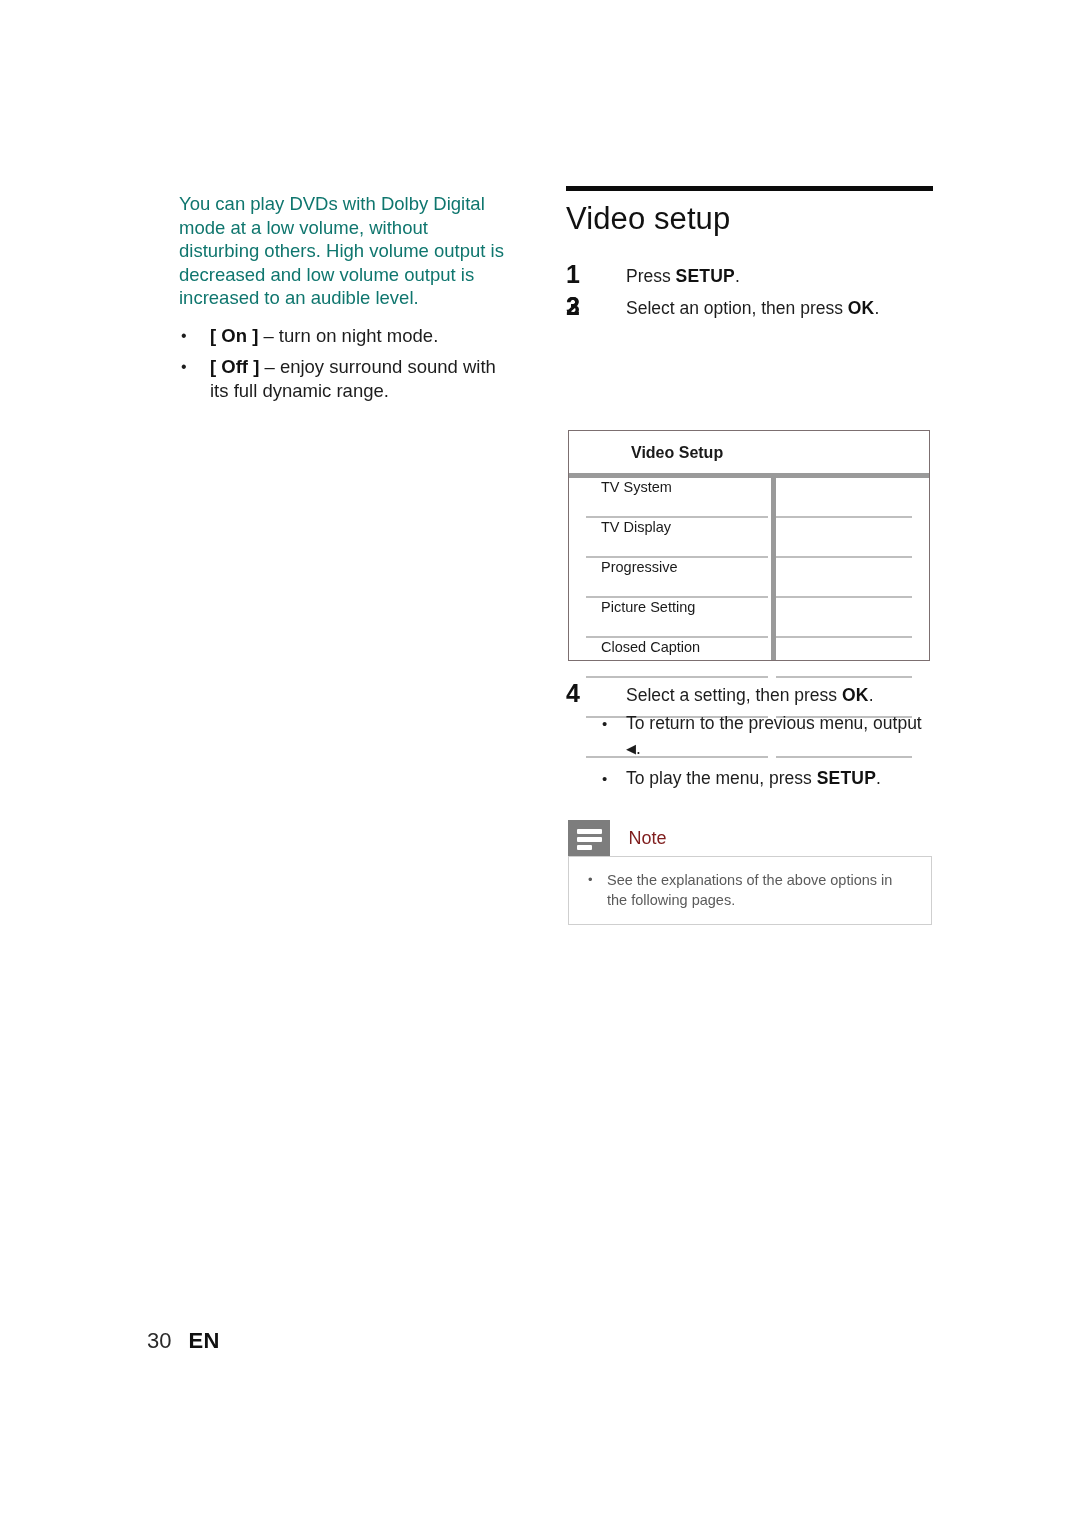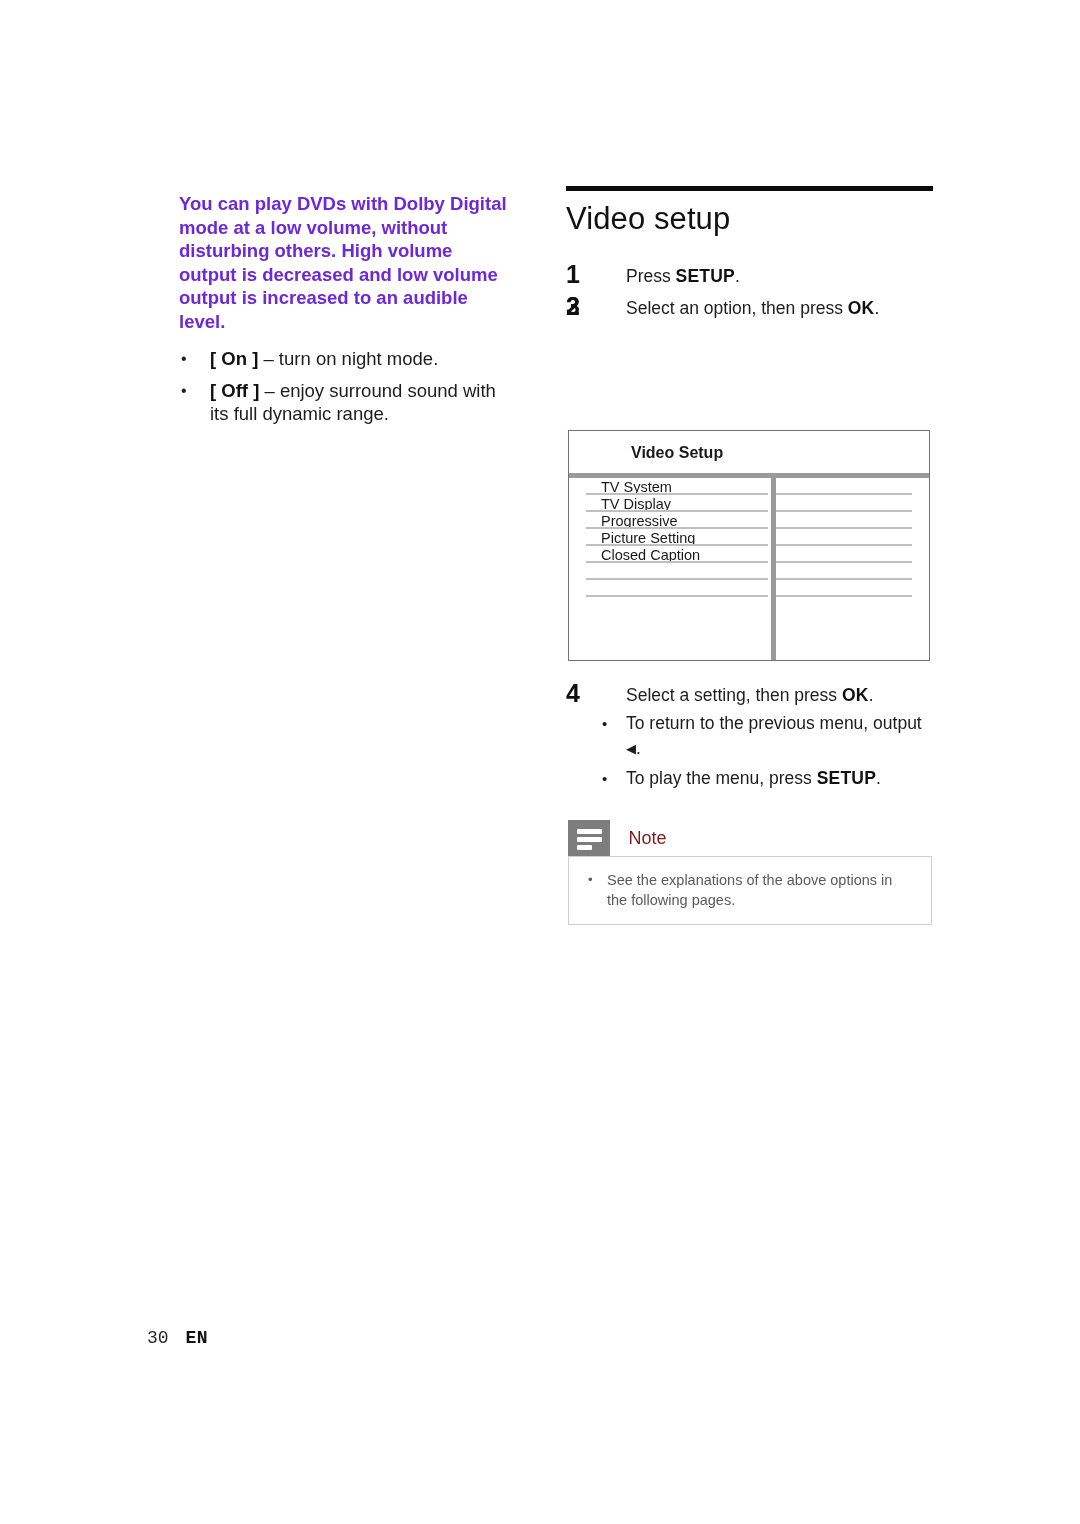--- a/index.html
+++ b/index.html
@@ -27,23 +27,23 @@
     font-size: 19px;
     font-weight: 400;
     letter-spacing: .2px;
     color: #111;
     margin: 0 0 13px 0;
     line-height: 1.25;
   }
   .body-para {
     font-size: 18.5px;
     line-height: 23.5px;
-    color: #6d28d9;
+    color: #0f766e;
     margin: 0 0 14px 0;
-    font-weight: 700;
+    font-weight: 400;
   }
   .bullet-list {
     list-style: none;
     margin: 0;
     padding: 0;
   }
   .bullet-list li {
     position: relative;
     padding-left: 31px;
     font-size: 18.5px;
@@ -174,21 +174,21 @@
   }
   .menu-col {
     position: absolute;
     top: 0;
     bottom: 0;
   }
   .menu-col.left  { left: 0;   width: 202px; }
   .menu-col.right { left: 207px; right: 0; }
 
   .menu-row {
-    height: 17px;
+    height: 40px;
     position: relative;
     box-sizing: border-box;
   }
   .menu-row .sep {
     position: absolute;
     left: 17px;
     right: 3px;
     bottom: 0;
     height: 2px;
     background: #bfbfbf;
@@ -300,23 +300,22 @@
     font-size: 13px;
     line-height: 20px;
     color: #5a5a5a;
   }
 
   
   .footer {
     position: absolute;
     left: 147px;
     top: 1328px;
-    font-size: 18px;
-    color: #1d1d1d;
-    font-family: Liberation Mono, monospace;
+    font-size: 22px;
+    color: #1d1d1d;
   }
   .footer .pg {
     font-weight: 300;
     margin-right: 17px;
     color: #2a2a2a;
   }
   .footer .lang {
     font-weight: 700;
     color: #111;
     letter-spacing: .3px;

